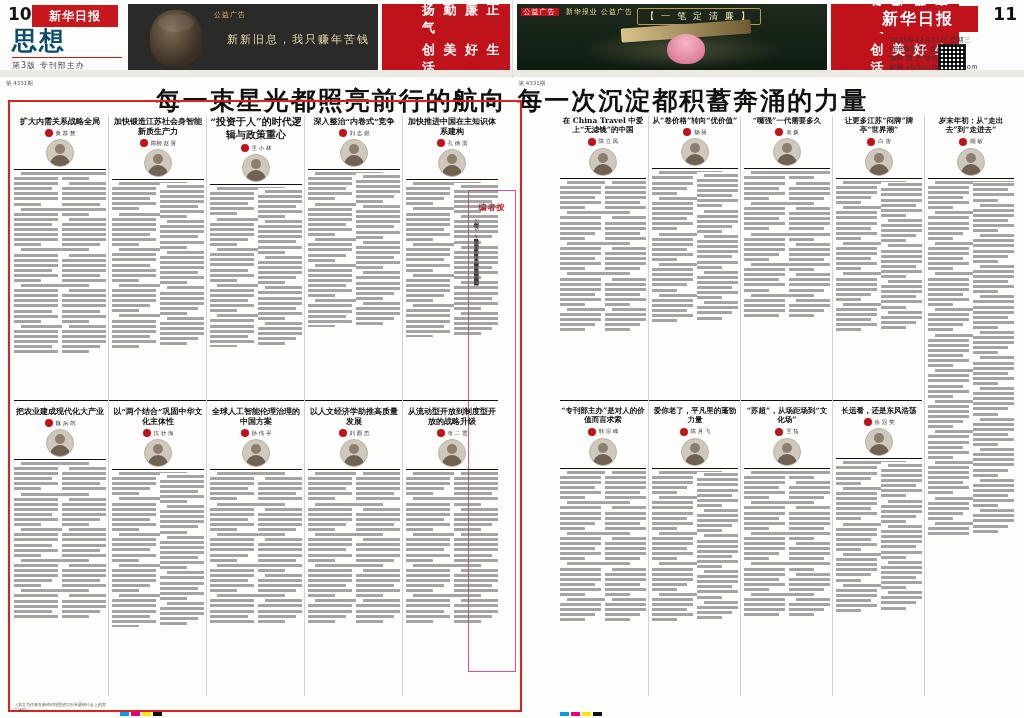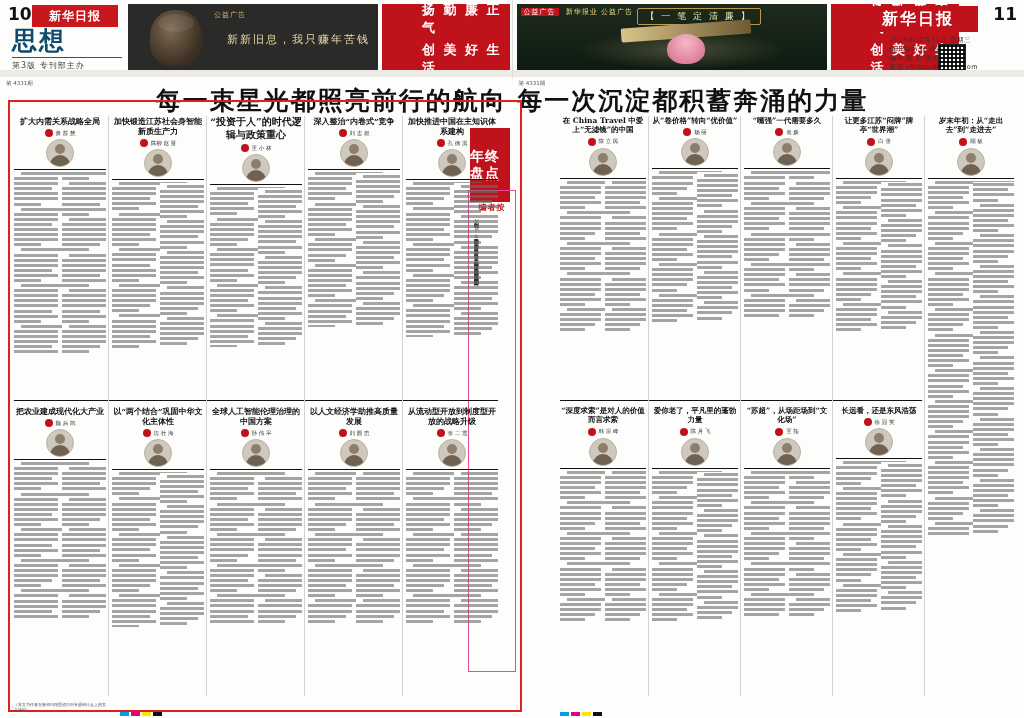--- a/index.html
+++ b/index.html
@@ -166,25 +166,20 @@
 邮箱 xhrbsxzk@163.com</div>
       <div class="qr"></div>
       <div class="mh-foot"><span>第 4331期</span></div>
     </div>
   </div>
 
   <div class="headline">每一束星光都照亮前行的航向 每一次沉淀都积蓄奔涌的力量</div>
 
   <div class="redframe"></div>
 
-  <div class="pandian">
-    <div class="pd-seal">
-      <span>年终盘点</span>
-    </div>
-  </div>
   <div class="editor-col">
     <div class="pd-note" style="border:none;padding:3px 3px 0">
       <div class="ttl">编者按</div>
       <div class="pd-body" style="writing-mode:vertical-rl;height:430px;text-align:justify;margin-top:6px;">刚刚过去的2025年，江苏经济社会发展在爬坡过坎中稳中有进，创新浪潮奔涌、改革纵深推进、民生温度可感。岁末年初，本刊约请专家学者与一线观察者，回望一年的关键节点，梳理那些照亮前行航向的星光，沉淀那些积蓄奔涌力量的思考，以期为新一年的高质量发展提供更多启示与借鉴。</div>
     </div>
   </div>
 
   <div class="art" style="left:14px;top:116px;width:92px;height:280px">
     <div class="title" style="font-size:8px">扩大内需关系战略全局</div>
     <div class="byline">
@@ -1364,21 +1359,21 @@
         <i></i>
         <i></i>
         <i class="m"></i>
         <i class="s"></i>
     </div>
   </div>
 
   <div class="hline" style="left:560px;top:400px;width:362px"></div>
 
   <div class="art" style="left:560px;top:406px;width:86px;height:290px">
-    <div class="title" style="font-size:7.5px">“深度求索”是对人的价值而言求索</div>
+    <div class="title" style="font-size:7.5px">“专刊部主办”是对人的价值而言求索</div>
     <div class="byline">
         <span class="dot"></span>
         <span class="nm">韩 宗 峰</span>
       </div>
     <div class="pwrap"><span class="portrait"></span></div>
     <div class="hr"></div>
     <div class="body fake" style="column-count:2;height:238px">
       <i class="ind"></i>
         <i></i>
         <i></i>

